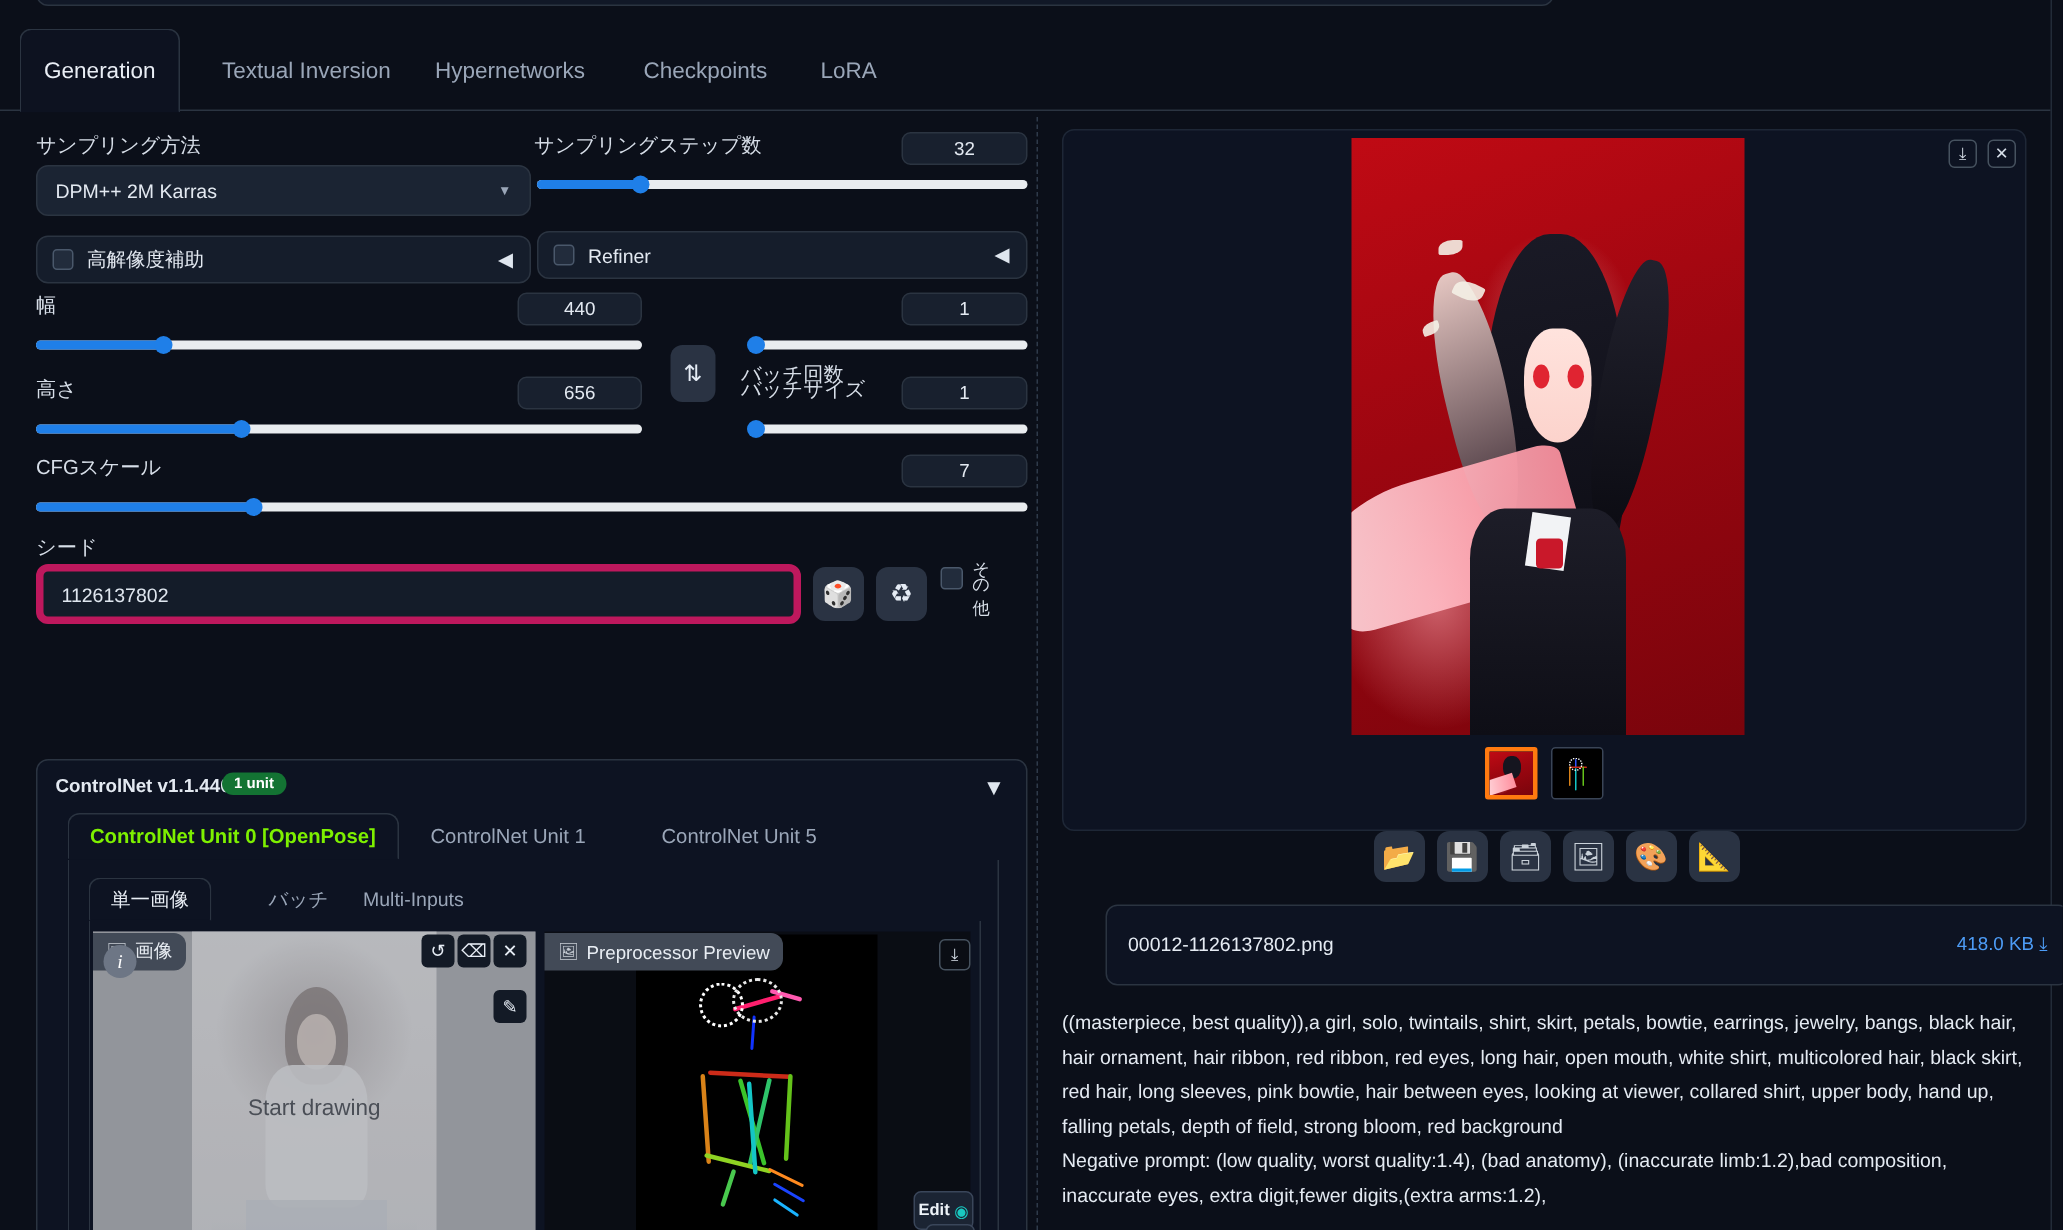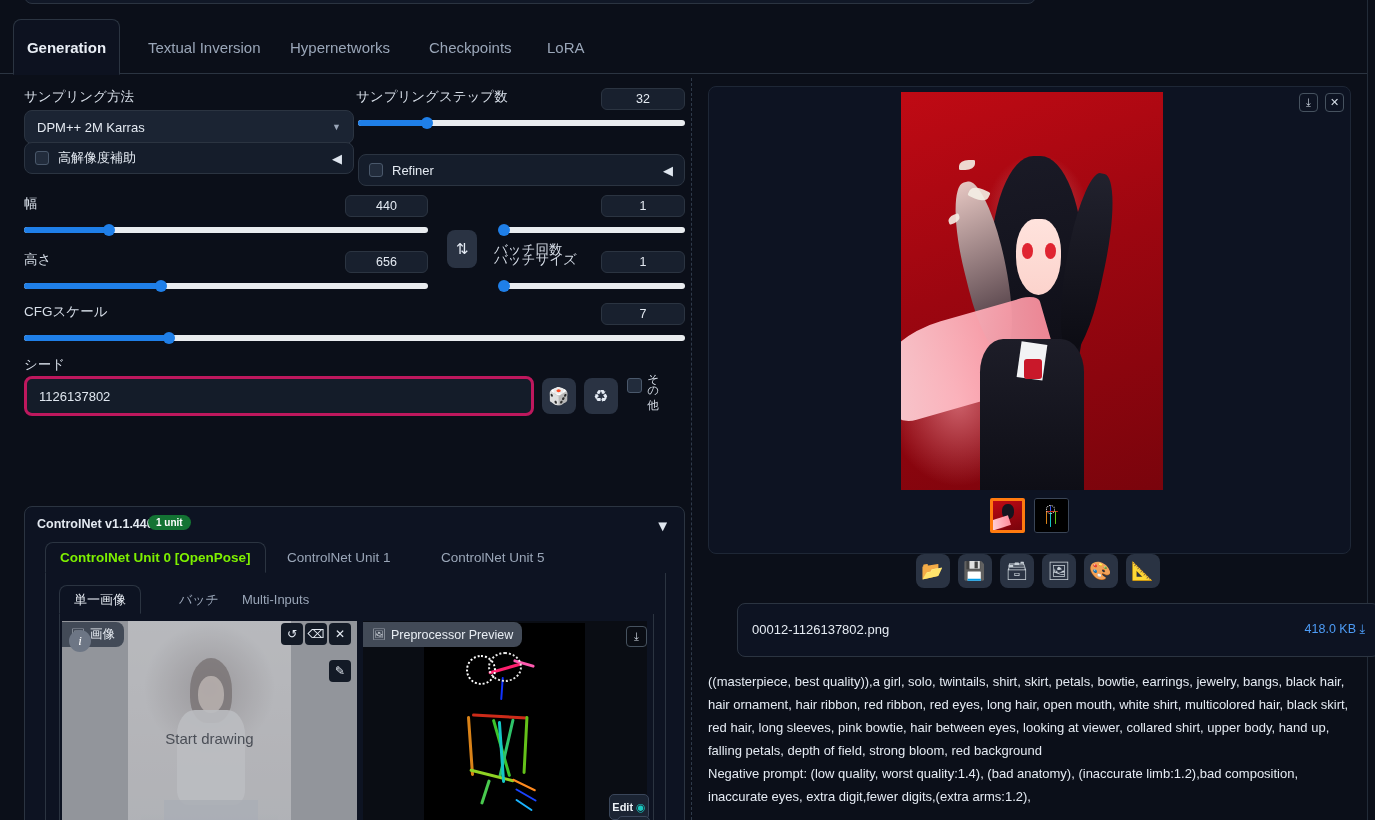--- a/index.html
+++ b/index.html
@@ -27,21 +27,21 @@
   .tabbar {
     position: absolute; left: 0; top: 19px; width: 1367px; height: 55px;
     border-bottom: 1px solid #2b3441;
   }
   .tab {
     position: absolute; top: 0; height: 56px; padding: 0 22px;
     display: flex; align-items: center; justify-content: center;
     font-size: 15px; color: #9aa6b8; cursor: pointer; white-space: nowrap;
   }
   .tab.active {
-    color: #e9eef5; font-weight: bold; background: #0d1220;
+    color: #e9eef5; font-weight: normal; background: #0d1220;
     border: 1px solid #2b3441; border-bottom: 1px solid #0d1220;
     border-radius: 8px 8px 0 0;
   }
 
   
   .left-col { position: absolute; left: 0; top: 78px; width: 691px; height: 742px; }
   .col-divider { position: absolute; left: 691px; top: 78px; width: 0; height: 742px;
     border-left: 1px dashed #2f3a4a; }
   .right-col { position: absolute; left: 700px; top: 78px; width: 667px; height: 742px; }
   .far-divider { position: absolute; left: 1367px; top: 0; width: 0; height: 820px;
@@ -85,21 +85,21 @@
     background: #222c3c; flex: none; margin-right: 9px;
   }
   .accordion .tri { position: absolute; right: 11px; color: #dfe6ef; font-size: 13px; }
 
   .iconbtn {
     background: #2a3343; border: none; border-radius: 8px;
     display: flex; align-items: center; justify-content: center;
     font-size: 17px; color: #e5ecf5; cursor: pointer;
   }
   .textinput {
-    background: #141c29; border: 3px solid #be185d; border-radius: 8px;
+    background: #141c29; border: 5px solid #be185d; border-radius: 8px;
     display: flex; align-items: center; padding: 0 12px;
     font-size: 13px; color: #dfe6ef;
   }
   .vert-label {
     writing-mode: vertical-rl; text-orientation: upright;
     font-size: 11.5px; color: #d7dee8; line-height: 1.05; letter-spacing: -1px;
   }
 
   
   .cn-panel {
@@ -259,21 +259,21 @@
     </div>
 
     <div class="lbl" style="position:absolute;left:356px;top:10px;">サンプリングステップ数</div>
     <div class="numbox" style="position:absolute;left:601px;top:10px;width:84px;">32</div>
     <div class="slider" style="position:absolute;left:358px;top:40px;width:327px;">
       <div class="track"></div>
       <div class="fill" style="width:21%;"></div>
       <div class="knob" style="left:21%;"></div>
     </div>
 
-    <div class="accordion" style="left:24px;top:64px;width:330px;height:32px;">
+    <div class="accordion" style="left:24px;top:79px;width:330px;height:32px;">
       <span class="cb"></span>
       <span>高解像度補助</span>
       <span class="tri">◀</span>
     </div>
     <div class="accordion" style="left:358px;top:76px;width:327px;height:32px;">
       <span class="cb"></span>
       <span>Refiner</span>
       <span class="tri">◀</span>
     </div>
 

